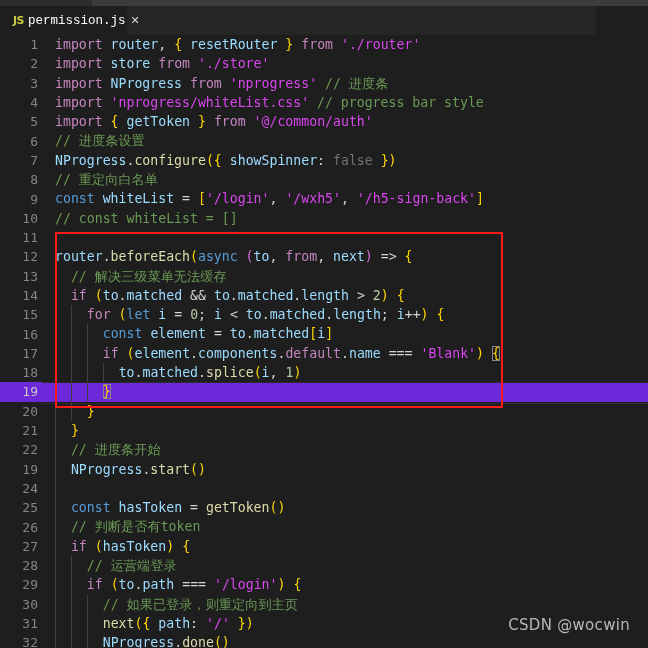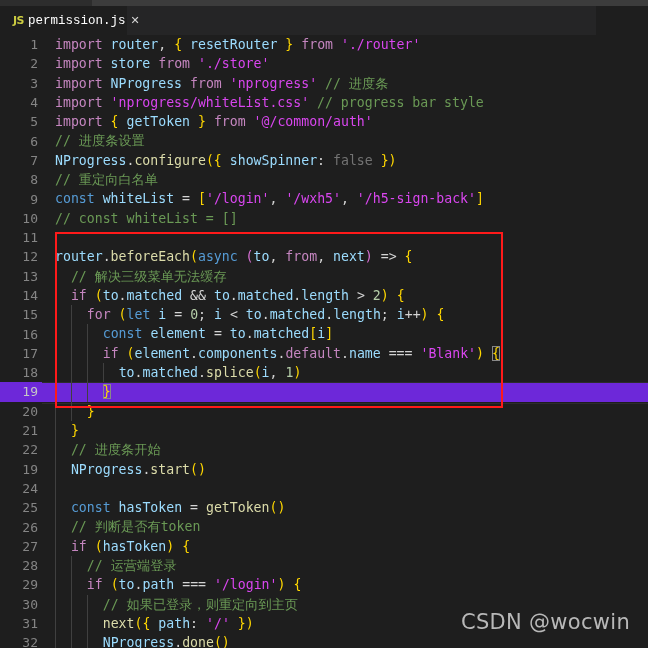--- a/index.html
+++ b/index.html
@@ -148,21 +148,21 @@
     border: 2px solid #ff1a1a;
     pointer-events: none;
     z-index: 5;
   }
 
   
   .watermark {
     position: absolute;
     right: 18px; bottom: 14px;
     font-family: "DejaVu Sans", "Liberation Sans", sans-serif;
-    font-size: 21px;
+    font-size: 15px;
     color: #b8b8b8;
     letter-spacing: 0.3px;
     z-index: 6;
     user-select: none;
   }
 </style>
 </head>
 <body>
 
 <div id="app">

